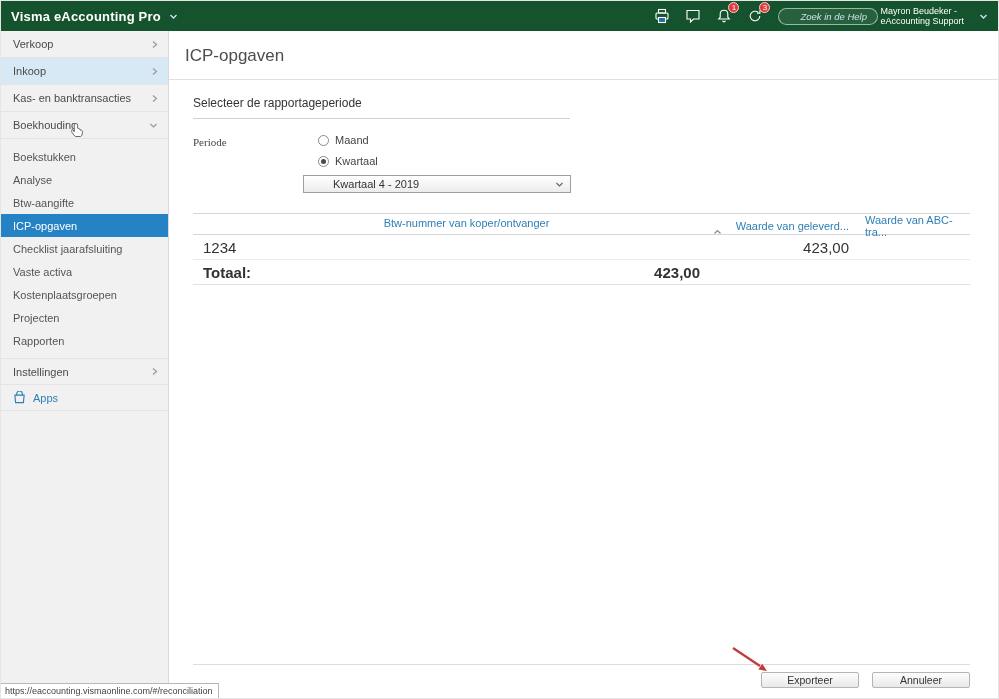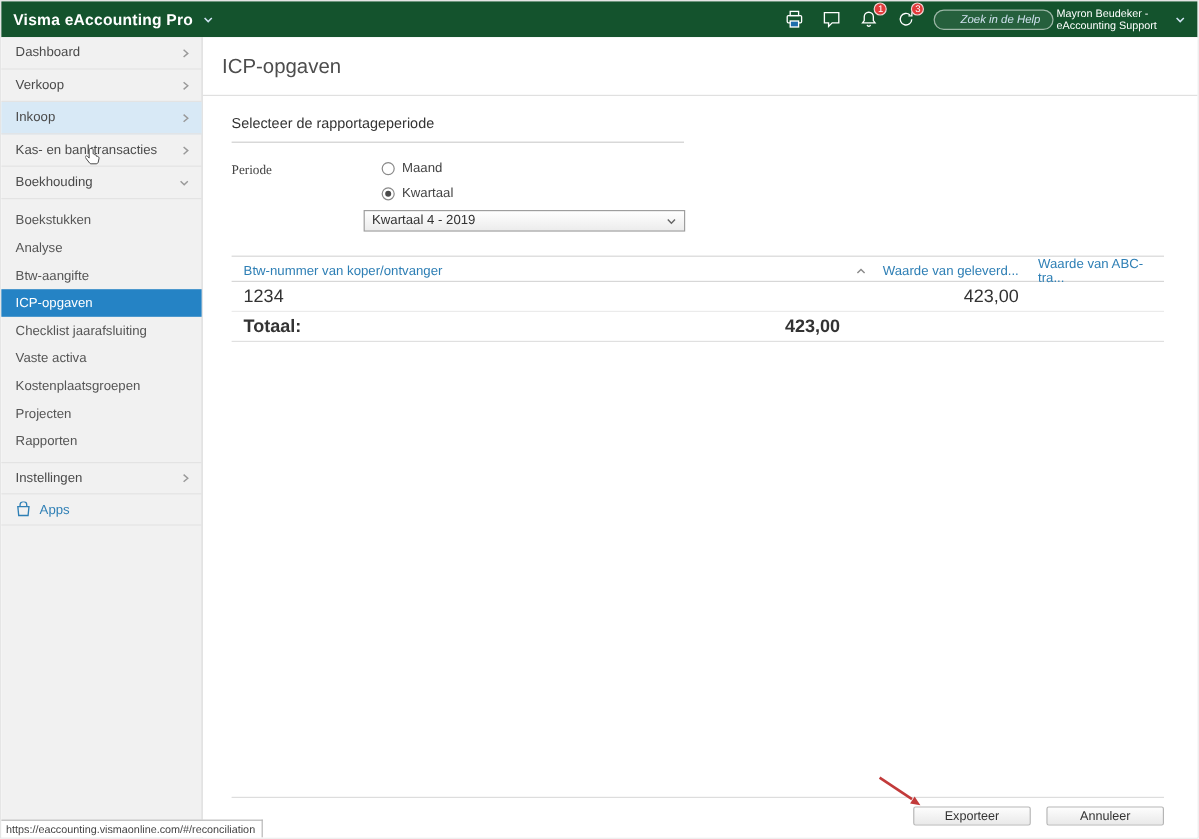--- a/index.html
+++ b/index.html
@@ -38,27 +38,27 @@
   .page-title { font-size:17px; color:#4d4d4d; padding:15px 0 13px 16px; border-bottom:1px solid #e0e0e0; }
   .content { flex:1; display:flex; flex-direction:column; padding:16px 28px 0 24px; }
   .section-title { font-size:12px; color:#333; width:377px; padding-bottom:8px; border-bottom:1px solid #cfcfcf; }
   .periode-row { display:flex; margin-top:15px; }
   .periode-label { width:125px; font-size:11px; color:#444; padding-top:2px;font-family:Liberation Serif, serif; }
   .radio-group { display:flex; flex-direction:column; gap:9px; }
   .radio-line { display:flex; align-items:center; gap:6px; font-size:11px; color:#444; cursor:pointer; }
   .radio { width:11px; height:11px; border:1px solid #8a8a8a; border-radius:50%; background:#fff; position:relative; }
   .radio.checked::after { content:""; position:absolute; left:2px; top:2px; width:5px; height:5px; border-radius:50%; background:#4a4a4a; }
   .select-box { margin:8px 0 0 110px; width:268px; height:18px; border:1px solid #9e9e9e; background:linear-gradient(#ffffff,#ececec); display:flex; align-items:center; padding:0 6px; font-size:11px; color:#333; cursor:pointer; }
-  .select-box .val { flex:1; }
+  .select-box .val { flex:1;margin-left:23px; }
 
   
   .icp-table { margin-top:20px; }
   .t-head, .t-row { display:grid; grid-template-columns:1fr 125px 115px; align-items:center; }
   .t-head { height:22px; border-top:1px solid #d7d7d7; border-bottom:1px solid #d7d7d7; color:#2e7fb5; font-size:11px; }
-  .t-head .c1 { display:flex; align-items:center; padding-left:10px; cursor:pointer; }
+  .t-head .c1 { display:flex; align-items:center; padding-left:10px; cursor:pointer;flex-direction:column; }
   .t-head .sort { margin-left:auto; margin-right:8px; display:inline-flex; }
   .t-head .c2 { text-align:right; padding-right:6px; cursor:pointer; }
   .t-head .c3 { text-align:left; padding-left:10px; cursor:pointer; }
   .t-row { height:25px; font-size:15px; color:#333; border-bottom:1px solid #ebebeb; }
   .t-row .c1 { padding-left:10px; }
   .t-row .c2 { text-align:right; padding-right:6px; }
   .t-row.total { font-weight:bold; border-bottom:1px solid #e0e0e0; }
   .t-row.total .c1 { display:flex; }
   .t-row.total .tval { margin-left:auto; padding-right:30px; }
 
@@ -130,26 +130,20 @@
       <svg width="9" height="7" viewBox="0 0 9 7">
           <polyline points="1.5,2 4.5,5 7.5,2" fill="none" stroke="#cfe3f3" stroke-width="1.3"></polyline>
         </svg>
     </span>
   </div>
 
   <div class="page-body">
 
     <div class="sidebar">
       <div class="nav-item">
-        <span class="lbl">Dashboard</span>
-        <svg width="7" height="9" viewBox="0 0 7 9">
-            <polyline points="2,1.5 5.5,4.5 2,7.5" fill="none" stroke="#999" stroke-width="1.2"></polyline>
-          </svg>
-      </div>
-      <div class="nav-item">
         <span class="lbl">Verkoop</span>
         <svg width="7" height="9" viewBox="0 0 7 9">
             <polyline points="2,1.5 5.5,4.5 2,7.5" fill="none" stroke="#999" stroke-width="1.2"></polyline>
           </svg>
       </div>
       <div class="nav-item hovered">
         <span class="lbl">Inkoop</span>
         <svg width="7" height="9" viewBox="0 0 7 9">
             <polyline points="2,1.5 5.5,4.5 2,7.5" fill="none" stroke="#999" stroke-width="1.2"></polyline>
           </svg>

